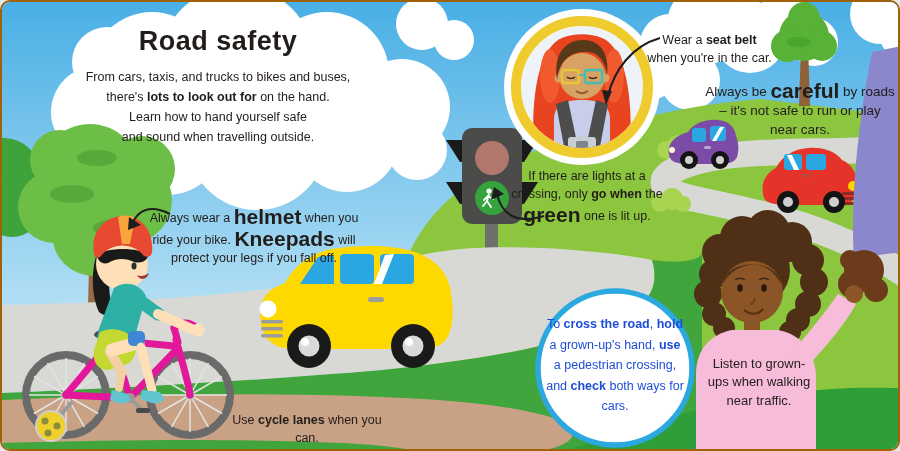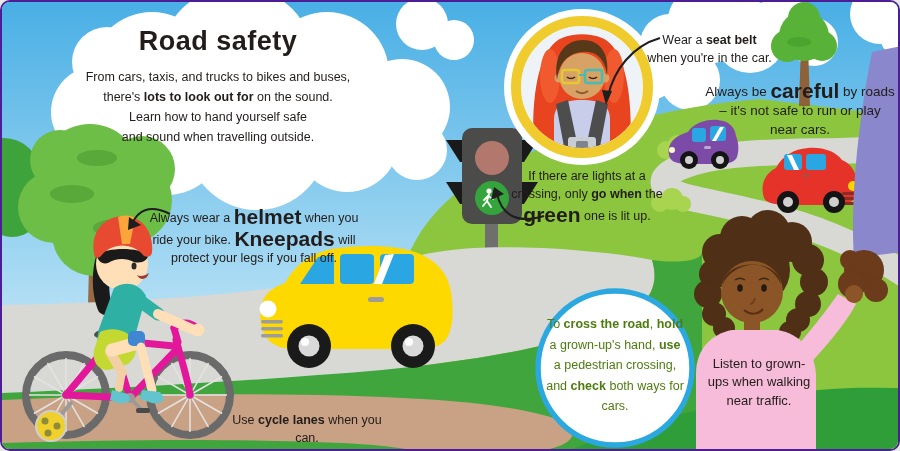--- a/index.html
+++ b/index.html
@@ -1,27 +1,27 @@
 <!DOCTYPE html>
 <html><head>
 <meta charset="utf-8">
 <style>
   html,body{margin:0;padding:0;background:#e8e8e8;}
   .page{position:relative;width:900px;height:451px;overflow:hidden;
-        border:2px solid #4c1d95;border-radius:10px;box-sizing:border-box;
+        border:2px solid #a16207;border-radius:10px;box-sizing:border-box;
         font-family:"Liberation Sans",sans-serif;}
   .page svg{position:absolute;left:0;top:0;}
   .note{position:absolute;text-align:center;color:#221c1a;font-size:12.5px;
         line-height:1.42;font-family:"Liberation Sans",sans-serif;}
   .bold{font-weight:700;}
   .big{font-size:21px;font-weight:700;line-height:1;vertical-align:-2px;}
   .title-block{position:absolute;left:60px;top:24px;width:312px;text-align:center;color:#221c1a;}
   .title-block h1{margin:0 0 10px 0;font-size:27px;font-weight:700;letter-spacing:.5px;}
   .title-block p{margin:8px;font-size:12.5px;line-height:20px;}
-  .circle-note{color:#4d7c0f;line-height:1.64;}
+  .circle-note{color:#1d4ed8;line-height:1.64;}
 </style>
 </head>
 <body>
 
 <div class="page">
 
 <svg width="900" height="451" viewBox="0 0 900 451">
   <defs>
     <linearGradient id="skyGrad" x1="0" y1="0" x2="0" y2="1">
       <stop offset="0" stop-color="#49AFE5"></stop>
@@ -328,21 +328,21 @@
   <g fill="#1E1E1E">
     <path d="M 126,228 L 127,215 L 139,223 Z"></path>
     <path d="M 600,88 L 610,89 L 604,103 Z"></path>
     <path d="M 489,198 L 492,185 L 502,192 Z"></path>
   </g>
 </svg>
 
   <div class="title-block">
     <h1>Road safety</h1>
     <p><span>From cars, taxis, and trucks to bikes and buses,</span><br>
-      <span>there's </span><span class="bold">lots to look out for</span><span> on the sound.</span><br>
+      <span>there's </span><span class="bold">lots to look out for</span><span> on the hand.</span><br>
       <span>Learn how to hand yourself safe</span><br>
       <span>and sound when travelling outside.</span></p>
   </div>
 
   <div class="note" style="left:702px;top:78px;width:192px;font-size:13.5px;">
     <span>Always be </span><span class="big">careful</span><span> by roads – it's not safe to run or play near cars.</span>
   </div>
 
   <div class="note" style="left:645px;top:30px;width:125px;">
     <span>Wear a </span><span class="bold">seat belt</span><span> when you're in the car.</span>

